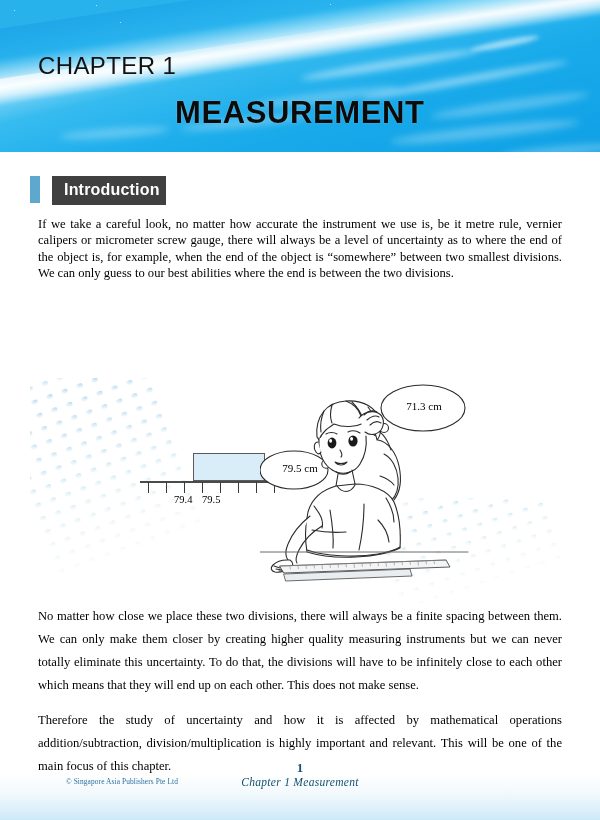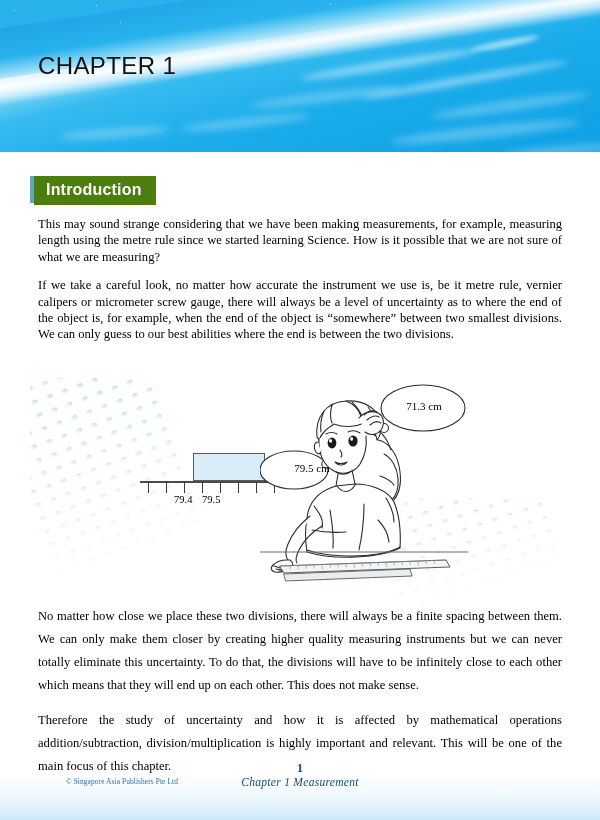--- a/index.html
+++ b/index.html
@@ -102,29 +102,29 @@
     z-index: 4;
   }
   .intro-accent {
     position: absolute;
     left: 0; top: 0;
     width: 10px; height: 27px;
     background: #5fa8cd;
   }
   .intro-badge {
     position: relative;
-    margin-left: 4px;
+    margin-left: 22px;
     display: inline-block;
-    background: #4d7c0f;
+    background: #404040;
     color: #ffffff;
     font-family: "Liberation Sans", sans-serif;
     font-weight: bold;
     font-size: 16px;
     letter-spacing: 0.2px;
-    padding: 5px 14px 6px 12px;
+    padding: 5px 6px 6px 12px;
   }
 
   
   .content {
     position: absolute;
     left: 38px; top: 216px;
     width: 524px;
   }
   .content p {
     margin: 0 0 12px 0;
@@ -262,29 +262,29 @@
   <div class="cloud soft" style="left:360px; top:76px;  width:210px; height:8px;  transform:rotate(-10deg);"></div>
   <div class="cloud faint" style="left:250px; top:92px;  width:150px; height:10px; transform:rotate(-7deg);"></div>
   <div class="cloud faint" style="left:430px; top:100px; width:160px; height:11px; transform:rotate(-8deg);"></div>
   <div class="cloud faint" style="left:180px; top:118px; width:130px; height:9px;  transform:rotate(-6deg);"></div>
   <div class="cloud faint" style="left:390px; top:126px; width:190px; height:12px; transform:rotate(-6deg);"></div>
   <div class="cloud" style="left:470px; top:40px; width:70px; height:7px; transform:rotate(-11deg); opacity:.7;"></div>
   <div class="cloud faint" style="left:60px; top:128px; width:110px; height:10px; transform:rotate(-4deg);"></div>
   <div class="cloud faint" style="left:500px; top:146px; width:120px; height:10px; transform:rotate(-5deg);"></div>
 
   <div class="chapter-label">CHAPTER 1</div>
+  <div class="chapter-title">MEASUREMENT</div>
 </div>
 
 <div class="intro-wrap">
   <div class="intro-accent"></div>
   <div class="intro-badge">Introduction</div>
 </div>
 
 <div class="content">
-  <p>This may sound strange considering that we have been making measurements, for example, measuring length using the metre rule since we started learning Science. How is it possible that we are not sure of what we are measuring?</p>
   <p class="last">If we take a careful look, no matter how accurate the instrument we use is, be it metre rule, vernier calipers or micrometer screw gauge, there will always be a level of uncertainty as to where the end of the object is, for example, when the end of the  object is “somewhere” between two smallest divisions. We can only guess to our best abilities where the end is between the two divisions.</p>
 </div>
 
 <div class="figure">
 
   <div class="halftone" style="left:0px; top:0px;">
     <svg width="180" height="215" viewBox="0 0 180 215">
       <defs>
         <radialGradient id="ht1" cx="78%" cy="12%" r="118%">
           <stop offset="0%" stop-color="#a8d4ea" stop-opacity="0.85"></stop>
@@ -484,21 +484,21 @@
             <path d="M166 181.4 L166.4 183.9"></path>
           <path d="M174 181.1 L174.4 183.6"></path>
         </g>
 
         <path d="M24 194 L150 189 L152 196 L26 201 Z" fill="#e9edf0" stroke="#5a5a5a" stroke-width="0.9"></path>
       </g>
     </svg>
 
     <div style="position:absolute; left:122px; top:20px; width:84px; text-align:center;
                 font-family:'Liberation Serif',serif; font-size:11px; color:#000;">71.3 cm</div>
-    <div style="position:absolute; left:12px; top:82px; width:80px; text-align:center;
+    <div style="position:absolute; left:0px; top:82px; width:80px; text-align:center;
                 font-family:'Liberation Serif',serif; font-size:11px; color:#000;">79.5 cm</div>
   </div>
 </div>
 
 <div class="content2">
   <p>No matter how close we place these two divisions, there will always be a finite spacing between them. We can only make them closer by creating higher quality measuring instruments but we can never totally eliminate this uncertainty. To do that, the divisions will have to be infinitely close to each other which means that they will end up on each other. This does not make sense.</p>
   <p class="last">Therefore the study of uncertainty and how it is affected by mathematical operations addition/subtraction, division/multiplication is highly important and relevant. This will be one of the main focus of this chapter.</p>
 </div>
 
 <div class="footer-bg"></div>

